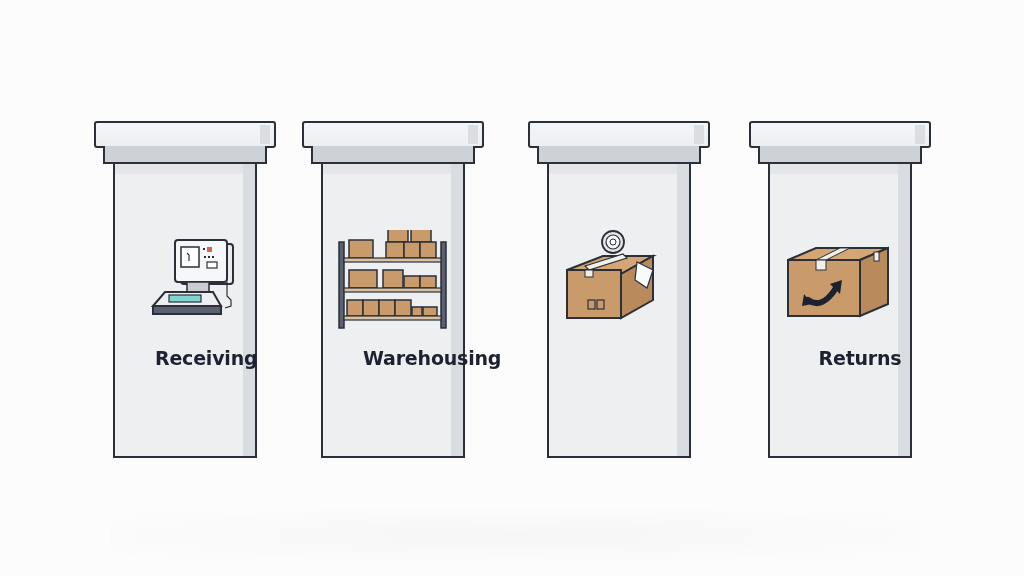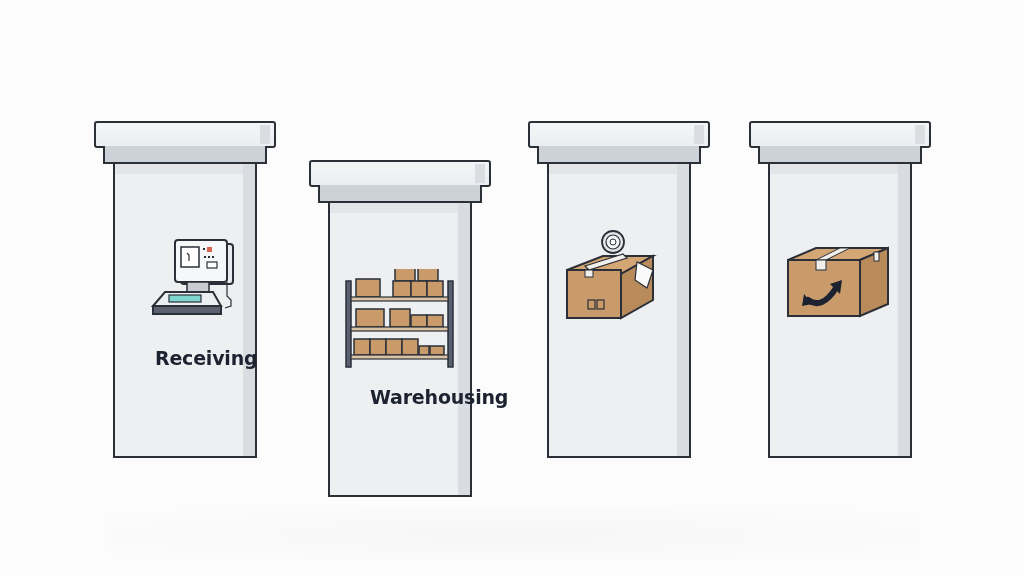--- a/index.html
+++ b/index.html
@@ -78,21 +78,21 @@
       <path d="M104 48 v14 l4 4 v6 l-6 2" stroke="#2a2f38" stroke-width="1.2" fill="none"></path>
 
       <path d="M30 72 l12 -14 h48 l8 14 z" fill="#eceef1" stroke="#2a2f38" stroke-width="2"></path>
       <rect x="46" y="61" width="32" height="7" fill="#7fd6cf" stroke="#2a2f38" stroke-width="1.2"></rect>
       <path d="M30 72 h68 v8 h-68 z" fill="#5b6170" stroke="#2a2f38" stroke-width="2"></path>
     </svg>
     <div class="label">Receiving</div>
   </div>
 </div>
 
-<div class="pillar" style="left:309px;margin-top:39px;">
+<div class="pillar" style="left:302px;">
   <div class="cap"></div>
   <div class="neck"></div>
   <div class="body">
     <svg class="icon" viewBox="0 0 124 100" style="top:66px;width:130px;">
 
       <rect x="8" y="12" width="5" height="86" fill="#5b6170" stroke="#2a2f38" stroke-width="1.5"></rect>
       <rect x="110" y="12" width="5" height="86" fill="#5b6170" stroke="#2a2f38" stroke-width="1.5"></rect>
 
       <rect x="18" y="10" width="24" height="18" fill="#c99b6b" stroke="#2a2f38" stroke-width="1.5"></rect>
       <rect x="57" y="-2" width="20" height="14" fill="#c99b6b" stroke="#2a2f38" stroke-width="1.5"></rect>
@@ -163,14 +163,15 @@
       <path d="M82 18 l28 -12 v56 l-28 12 z" fill="#b98b5b" stroke="#2a2f38" stroke-width="2"></path>
 
       <path d="M38 18 l24 -12 h10 l-24 12 z" fill="#f1efe9" stroke="#2a2f38" stroke-width="1"></path>
       <rect x="38" y="18" width="10" height="10" fill="#f1efe9" stroke="#2a2f38" stroke-width="1"></rect>
       <rect x="96" y="10" width="5" height="9" fill="#f1efe9" stroke="#2a2f38" stroke-width="1"></rect>
 
       <path d="M30 58 q14 10 28 -12" stroke="#1c2230" stroke-width="6" fill="none" stroke-linecap="round"></path>
       <path d="M52 42 l12 -4 l-2 14 z" fill="#1c2230"></path>
       <path d="M26 52 l-2 12 l10 -2 z" fill="#1c2230"></path>
     </svg>
+    <div class="label">Returns</div>
   </div>
 </div>
 
 </body></html>

